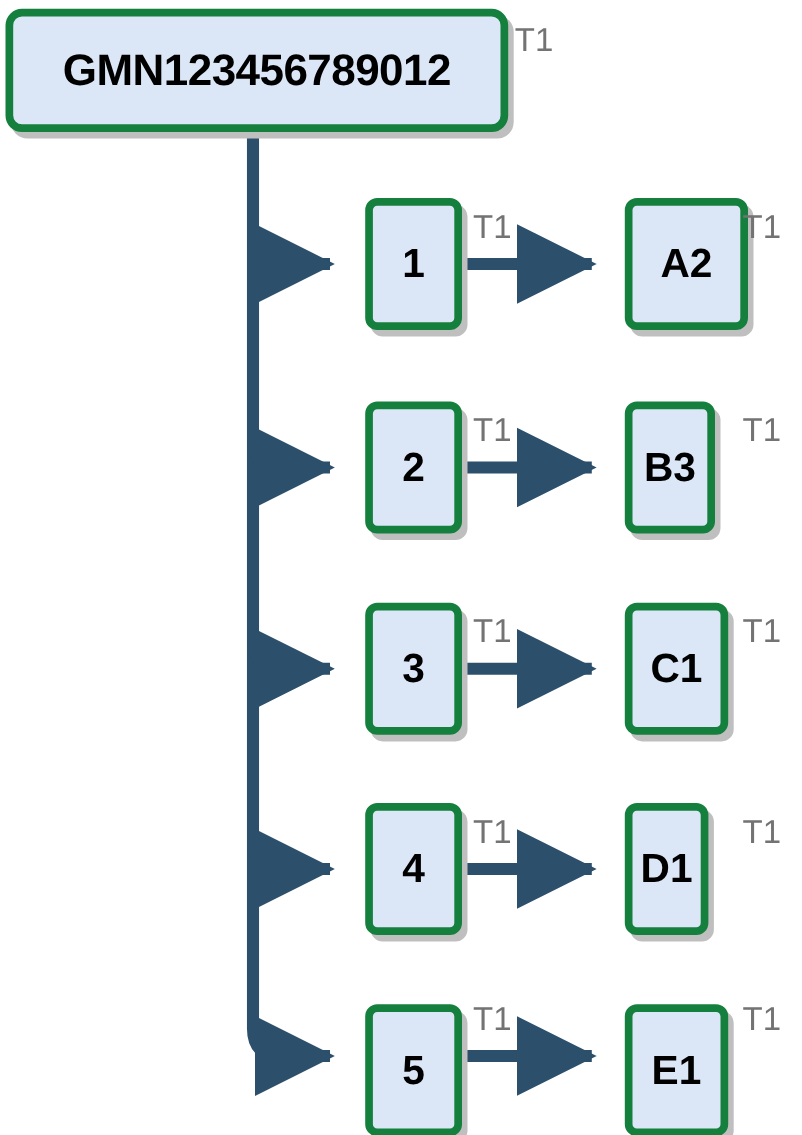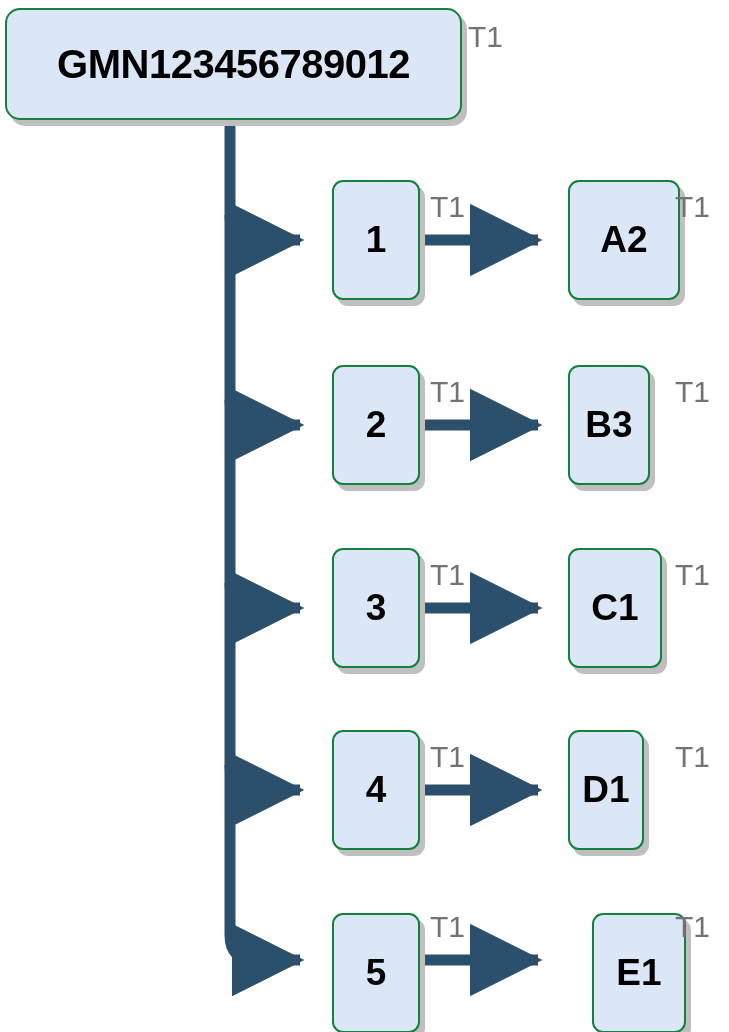--- a/index.html
+++ b/index.html
@@ -21,21 +21,21 @@
     position: absolute;
     top: 0;
     left: 0;
     width: 729px;
     height: 1032px;
   }
   .node {
     position: absolute;
     box-sizing: border-box;
     background: #dbe7f7;
-    border: 2px solid #15803d;
+    border: 7px solid #15803d;
     box-shadow: 5px 6px 0 0 #bfbfbf;
     display: flex;
     align-items: center;
     justify-content: center;
     color: #000000;
     font-weight: bold;
     font-family: "Liberation Sans", sans-serif;
     -webkit-font-smoothing: antialiased;
   }
   .node-root {
@@ -128,18 +128,18 @@
   <div class="edge-label" style="left:430px; top:742px;">T1</div>
   <div class="node node-leaf" style="left:568px; top:730px; width:76px; height:120px;">
     <span>D1</span>
   </div>
   <div class="edge-label" style="left:675px; top:742px;">T1</div>
 
   <div class="node node-mid" style="left:332px; top:913px; width:88px; height:120px;">
     <span>5</span>
   </div>
   <div class="edge-label" style="left:430px; top:912px;">T1</div>
-  <div class="node node-leaf" style="left:568px; top:913px; width:94px; height:120px;margin-left:24px;">
+  <div class="node node-leaf" style="left:568px; top:913px; width:94px; height:120px;">
     <span>E1</span>
   </div>
   <div class="edge-label" style="left:675px; top:912px;">T1</div>
 
 </div>
 
 </body></html>

